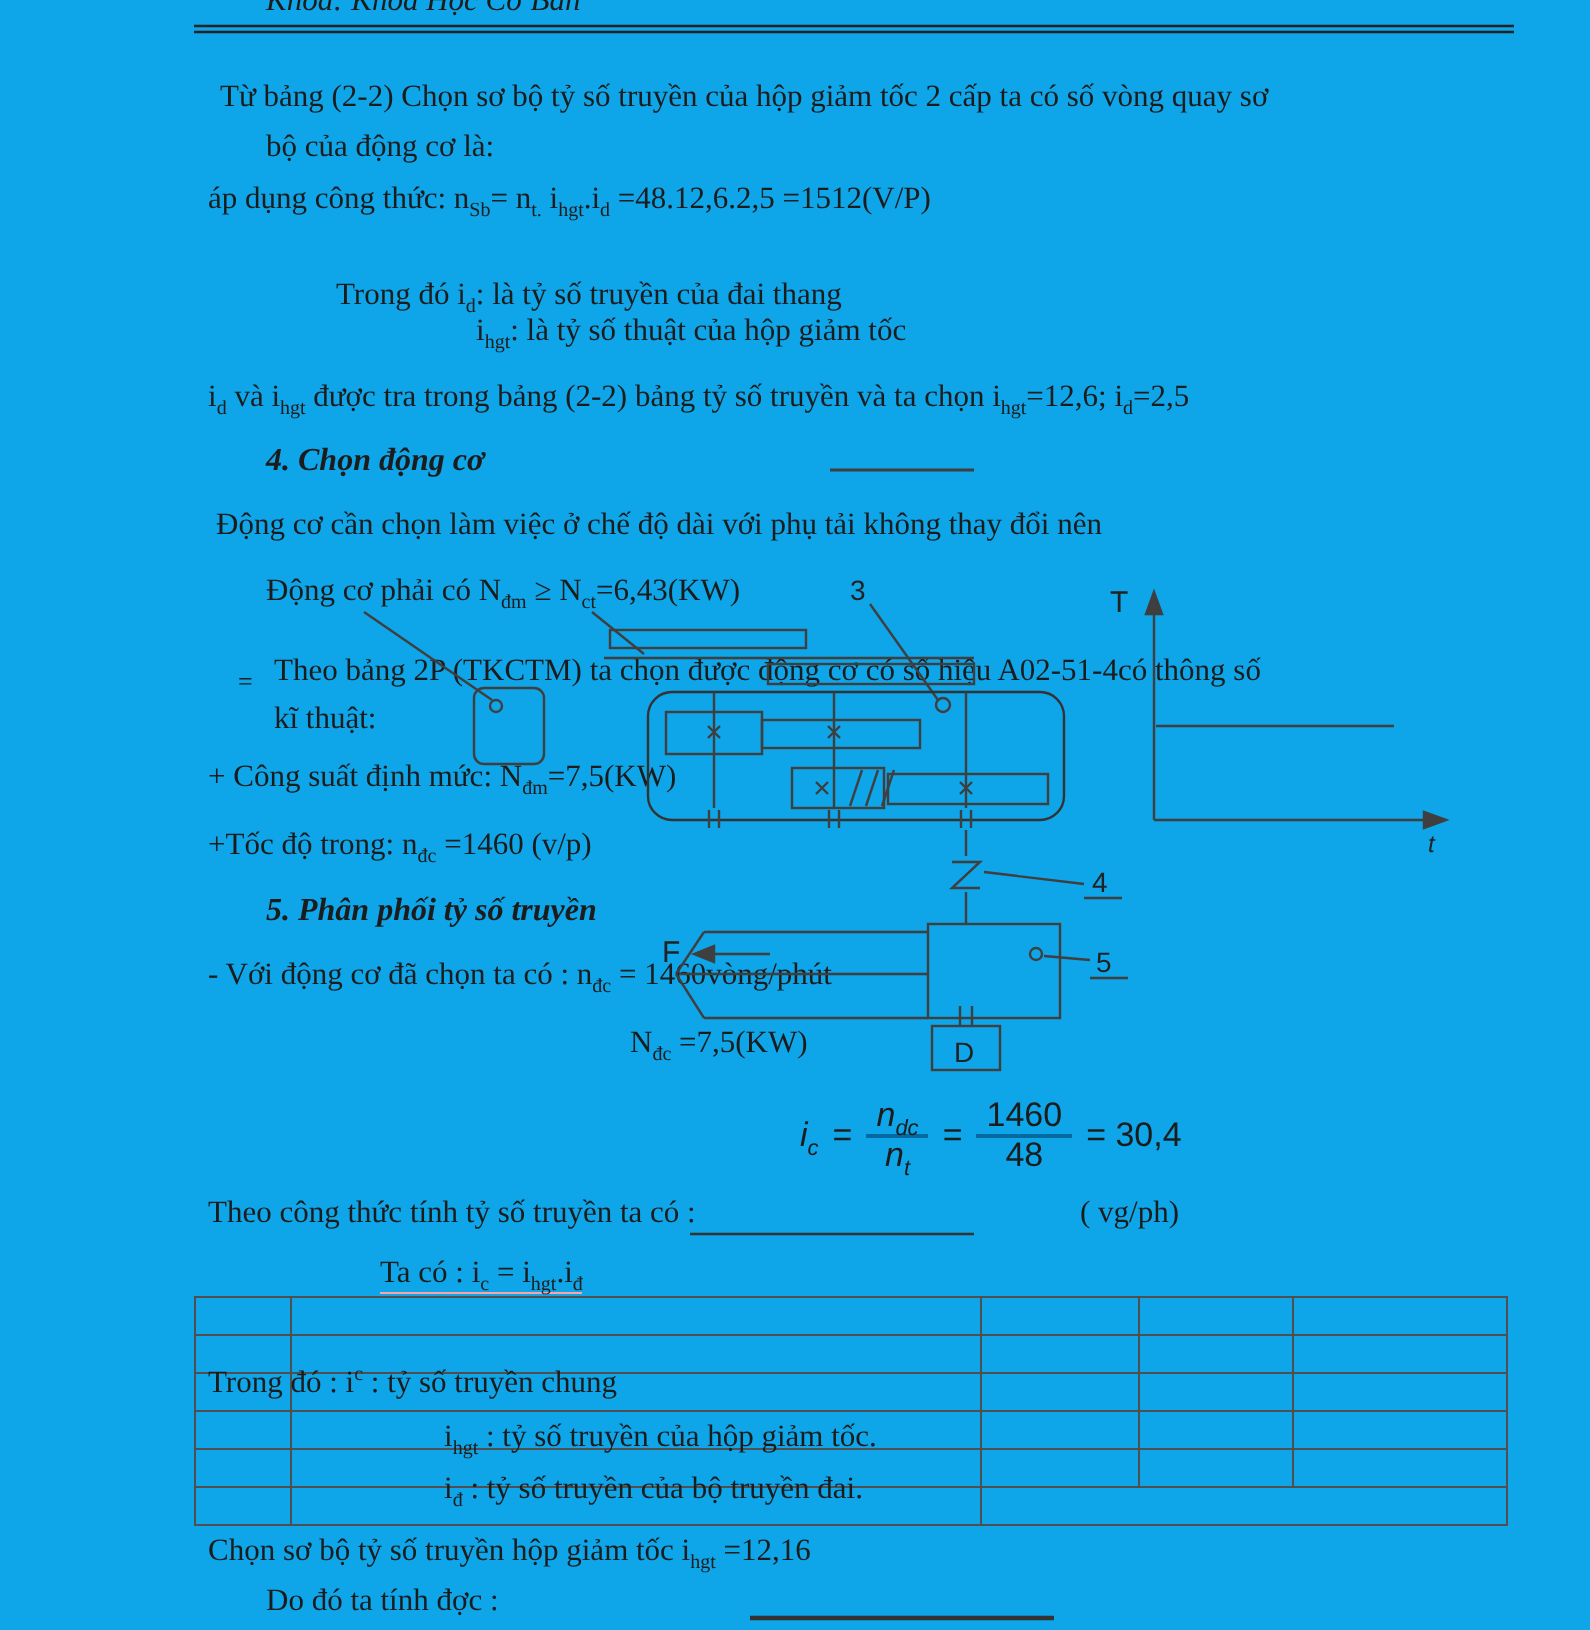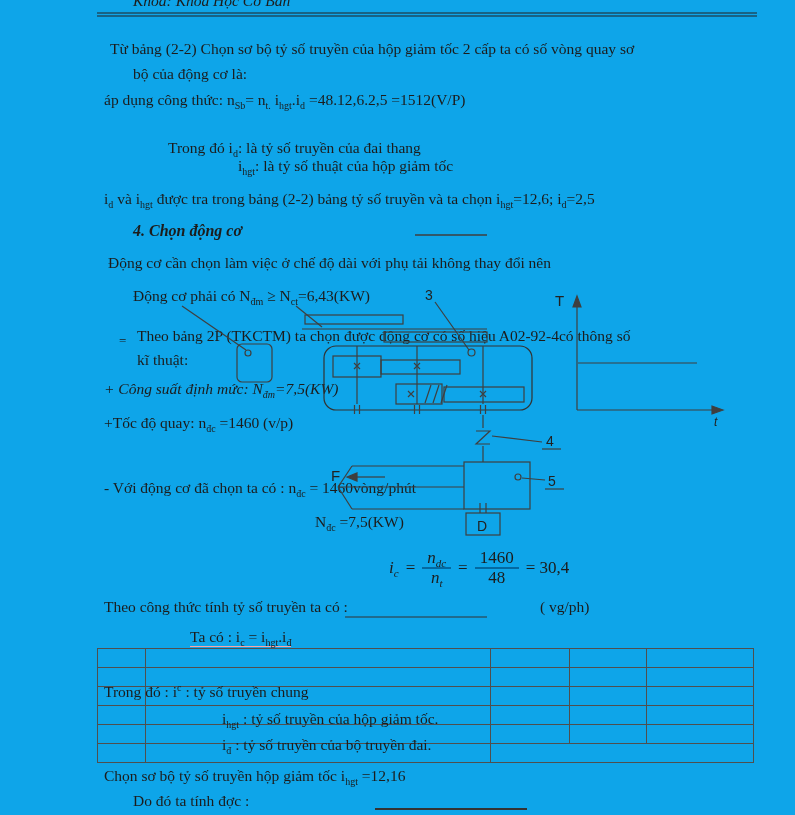--- a/index.html
+++ b/index.html
@@ -5,22 +5,22 @@
   html,body{margin:0;padding:0;background:#fff;}
   #page{position:relative;width:795px;height:815px;background:#0ea5e9;overflow:hidden;
         font-family:"Liberation Serif","DejaVu Serif",serif;color:#1c1c1c;}
   .ln{position:absolute;font-size:15.5px;white-space:nowrap;line-height:19px;}
   .ln sub{font-size:10px;line-height:0;}
   .ln sup{font-size:10px;line-height:0;}
   .hd{font-weight:bold;font-style:italic;font-size:16px;}
   .it{font-style:italic;}
   .small{font-size:13px;}
   
-  .eq{position:absolute;left:389px;top:549px;display:flex;align-items:center;gap:7px;
-      font-size:17px;font-family:Liberation Serif, serif;}
+  .eq{position:absolute;left:400px;top:549px;display:flex;align-items:center;gap:7px;
+      font-size:17px;font-family:Liberation Sans, sans-serif;}
   .eq .vr{font-style:italic;}
   .eq sub{font-size:11px;font-style:italic;line-height:0;}
   .frac{display:inline-flex;flex-direction:column;align-items:center;line-height:1.05;}
   .frac .num{padding:0 5px;border-bottom:2px solid #0369a1;}
   .frac .den{padding:0 5px;}
   
   .ul{border-bottom:1px solid #fca5a5;padding-bottom:1px;}
   
   table.grid{position:absolute;left:97px;top:648px;border-collapse:collapse;}
   table.grid td{border:1px solid #4f4f4f;padding:0;height:18px;}
@@ -44,27 +44,28 @@
   <div class="ln" style="left:238px;top:156px;"><span>i</span><sub>hgt</sub><span>: là tỷ số thuật của hộp giảm tốc</span></div>
 
   <div class="ln" style="left:104px;top:189px;"><span>i</span><sub>d</sub><span> và i</span><sub>hgt</sub><span> được tra trong bảng (2-2) bảng tỷ số truyền và ta chọn i</span><sub>hgt</sub><span>=12,6; i</span><sub>d</sub><span>=2,5</span></div>
 
   <div class="ln hd" style="left:133px;top:221px;">4. Chọn động cơ</div>
   <div class="ln" style="left:108px;top:253px;">Động cơ cần chọn làm việc ở chế độ dài với phụ tải không thay đổi nên</div>
 
   <div class="ln" style="left:133px;top:286px;"><span>Động cơ phải có  N</span><sub>đm</sub><span> ≥ N</span><sub>ct</sub><span>=6,43(KW)</span></div>
 
   <div class="ln small" style="left:119px;top:331px;">=</div>
-  <div class="ln" style="left:137px;top:326px;">Theo bảng 2P (TKCTM) ta chọn được động cơ có số hiệu A02-92-4có thông số</div>
+  <div class="ln" style="left:137px;top:326px;">Theo bảng 2P (TKCTM) ta chọn được động cơ có số hiệu A02-51-4có thông số</div>
   <div class="ln" style="left:137px;top:350px;">kĩ thuật:</div>
 
-  <div class="ln" style="left:104px;top:379px;font-style:italic;"><span>+ Công suất định mức: N</span><sub>đm</sub><span>=7,5(KW)</span></div>
-
-  <div class="ln" style="left:104px;top:413px;"><span>+Tốc độ quay: n</span><sub>đc</sub><span> =1460 (v/p)</span></div>
-
+  <div class="ln" style="left:104px;top:379px;"><span>+ Công suất định mức: N</span><sub>đm</sub><span>=7,5(KW)</span></div>
+
+  <div class="ln" style="left:104px;top:413px;"><span>+Tốc độ trong: n</span><sub>đc</sub><span> =1460 (v/p)</span></div>
+
+  <div class="ln hd" style="left:133px;top:446px;">5. Phân phối tỷ số truyền</div>
 
   <div class="ln" style="left:104px;top:478px;"><span>- Với động cơ đã chọn ta có : n</span><sub>đc</sub><span> = 1460vòng/phút</span></div>
 
   <div class="ln" style="left:315px;top:512px;"><span>N</span><sub>đc</sub><span> =7,5(KW)</span></div>
 
   <div class="eq">
     <span class="vr"><span>i</span><sub>c</sub></span>
     <span>=</span>
     <span class="frac">
       <span class="num vr"><span>n</span><sub>dc</sub></span>

